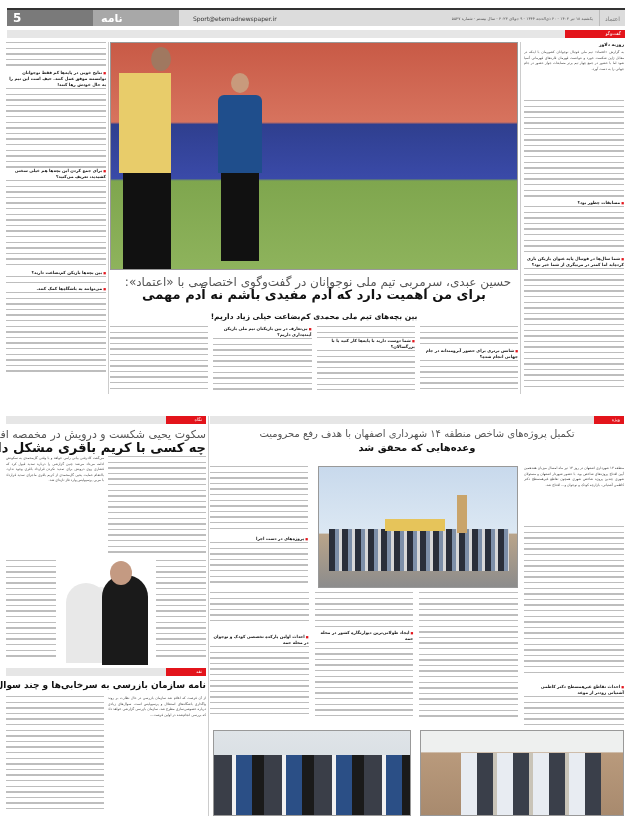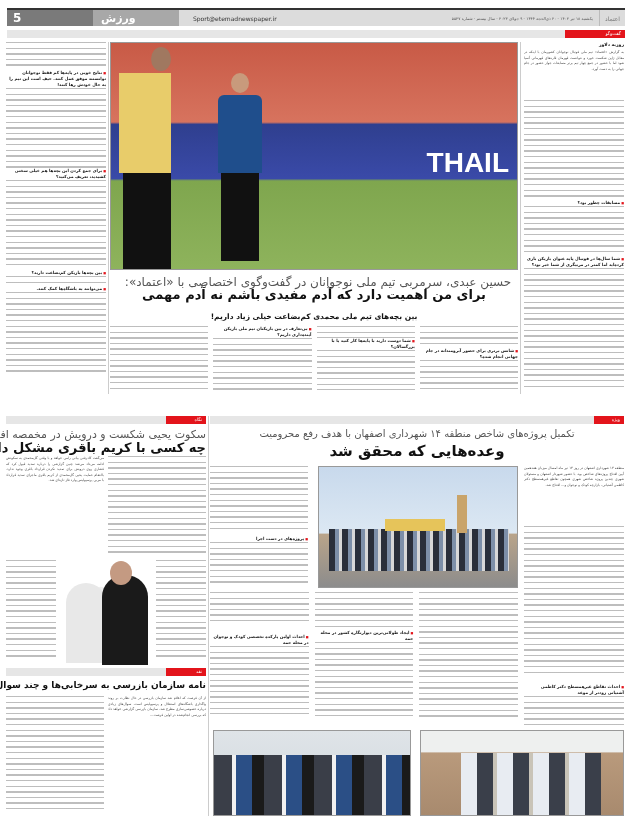--- a/index.html
+++ b/index.html
@@ -20,42 +20,41 @@
 .headline{font-weight:bold;color:#111;text-align:center;white-space:nowrap}
 .surtitle{color:#555;text-align:center;white-space:nowrap}
 .lines{background:repeating-linear-gradient(to bottom,#888 0,#888 1.4px,transparent 1.4px,transparent 5.6px);opacity:.55}
 .vrule{width:1px;background:#ccc}
 </style>
 </head>
 <body>
 
 <div class="abs masthead">
   <div class="mh-page">5</div>
-  <div class="mh-sec">ورزش</div>
+  <div class="mh-sec">نامه</div>
   <div class="mh-email">Sport@etemadnewspaper.ir</div>
   <div class="mh-date">یکشنبه ۱۸ تیر ۱۴۰۲ - ۲۰ ذی‌الحجه ۱۴۴۴ - ۹ جولای ۲۰۲۳ - سال بیستم - شماره ۵۵۲۷</div>
   <div class="mh-logo">اعتماد</div>
 </div>
 
 <div class="abs kicker-bar" style="left:7px;top:30px;width:618px">
   <div class="kicker">گفت‌وگو</div>
 </div>
 
 <div class="abs" style="right:6px;top:42px;width:100px;height:352px">
   <div style="font-size:4.5px;font-weight:bold;color:#111;margin-bottom:3px">روزبه دلاور</div>
   <div class="col-text" style="height:48px">به گزارش «اعتماد» تیم ملی فوتبال نوجوانان کشورمان با اینکه در مقابل ژاپن شکست خورد و نتوانست قهرمان قاره‌های قهرمانی آسیا شود اما با حضور در جمع چهار تیم برتر مسابقات جواز حضور در جام جهانی را به دست آورد.</div>
   <div class="lines" style="height:100px;margin-top:2px"></div>
   <div class="sub-h">مسابقات چطور بود؟</div>
   <div class="lines" style="height:50px"></div>
   <div class="sub-h">شما سال‌ها در فوتبال پایه عنوان بازیکن بازی کرده‌اید اما کمتر در مربیگری از شما خبر بود؟</div>
   <div class="lines" style="height:120px"></div>
 </div>
 
 <div class="abs photo" style="left:110px;top:42px;width:408px;height:228px;background:linear-gradient(to bottom,#c85a46 0,#d7735e 35%,#2f3f8f 36%,#3a4aa8 60%,#7fa64e 61%,#8eb35c 100%)">
-  <div class="abs" style="right:8px;top:104px;color:#fff;font-weight:bold;font-size:28px;font-family:'Liberation Sans',sans-serif;direction:ltr">THAIL</div>
   <div class="abs" style="left:100px;top:30px;width:58px;height:190px">
     <div style="width:18px;height:20px;border-radius:50%;background:#c89a7c;margin:0 auto"></div>
     <div style="width:44px;height:78px;background:#1f4e8c;margin:2px auto 0;border-radius:6px 6px 0 0"></div>
     <div style="width:38px;height:88px;background:#111;margin:0 auto"></div>
   </div>
   <div class="abs" style="left:0;top:0;width:60px;height:228px">
     <div style="width:20px;height:24px;border-radius:50%;background:#a07860;margin:4px 0 0 22px"></div>
     <div style="width:52px;height:100px;background:#e8cc6a;margin-top:2px"></div>
     <div style="width:48px;height:98px;background:#111"></div>
   </div>
@@ -116,21 +115,21 @@
   <div class="kicker" style="width:40px">نقد</div>
 </div>
 <div class="abs headline" style="left:6px;top:680px;width:200px;font-size:9px">نامه سازمان بازرسی به سرخابی‌ها و چند سوال</div>
 <div class="abs col-text" style="left:108px;top:696px;width:98px;height:118px">از آن فرصت که اعلام شد سازمان بازرسی در حال نظارت بر روند واگذاری باشگاه‌های استقلال و پرسپولیس است، سوال‌های زیادی درباره خصوصی‌سازی مطرح شد. سازمان بازرسی گزارشی خواهد داد که بررسی انجام‌شده در اولین فرصت...</div>
 <div class="abs lines" style="left:6px;top:696px;width:98px;height:118px"></div>
 
 <div class="abs kicker-bar" style="left:210px;top:416px;width:414px">
   <div class="kicker" style="width:30px">ویژه</div>
 </div>
 <div class="abs surtitle" style="left:210px;top:428px;width:414px;font-size:10px">تکمیل پروژه‌های شاخص منطقه ۱۴ شهرداری اصفهان با هدف رفع محرومیت</div>
-<div class="abs headline" style="left:210px;top:442px;width:414px;font-size:15px">وعده‌هایی که محقق شد</div>
+<div class="abs headline" style="left:210px;top:442px;width:414px;font-size:10px">وعده‌هایی که محقق شد</div>
 
 <div class="abs" style="right:6px;top:466px;width:100px;height:350px">
   <div class="col-text" style="height:60px">منطقه ۱۴ شهرداری اصفهان در روز ۱۴ تیر ماه امسال میزبان هفدهمین آیین افتتاح پروژه‌های شاخص بود. با حضور شهردار اصفهان و مسئولان شهری چندین پروژه شاخص شهری همچون تقاطع غیرهمسطح دکتر کاظمی آشتیانی، بازارچه کودک و نوجوان و... افتتاح شد.</div>
   <div class="lines" style="height:150px"></div>
   <div class="sub-h" style="margin-top:8px">احداث تقاطع غیرهمسطح دکتر کاظمی آشتیانی زودتر از موعد</div>
   <div class="lines" style="height:100px"></div>
 </div>
 
 <div class="abs" style="left:210px;top:466px;width:98px;height:122px">
   <div class="lines" style="height:64px"></div>

